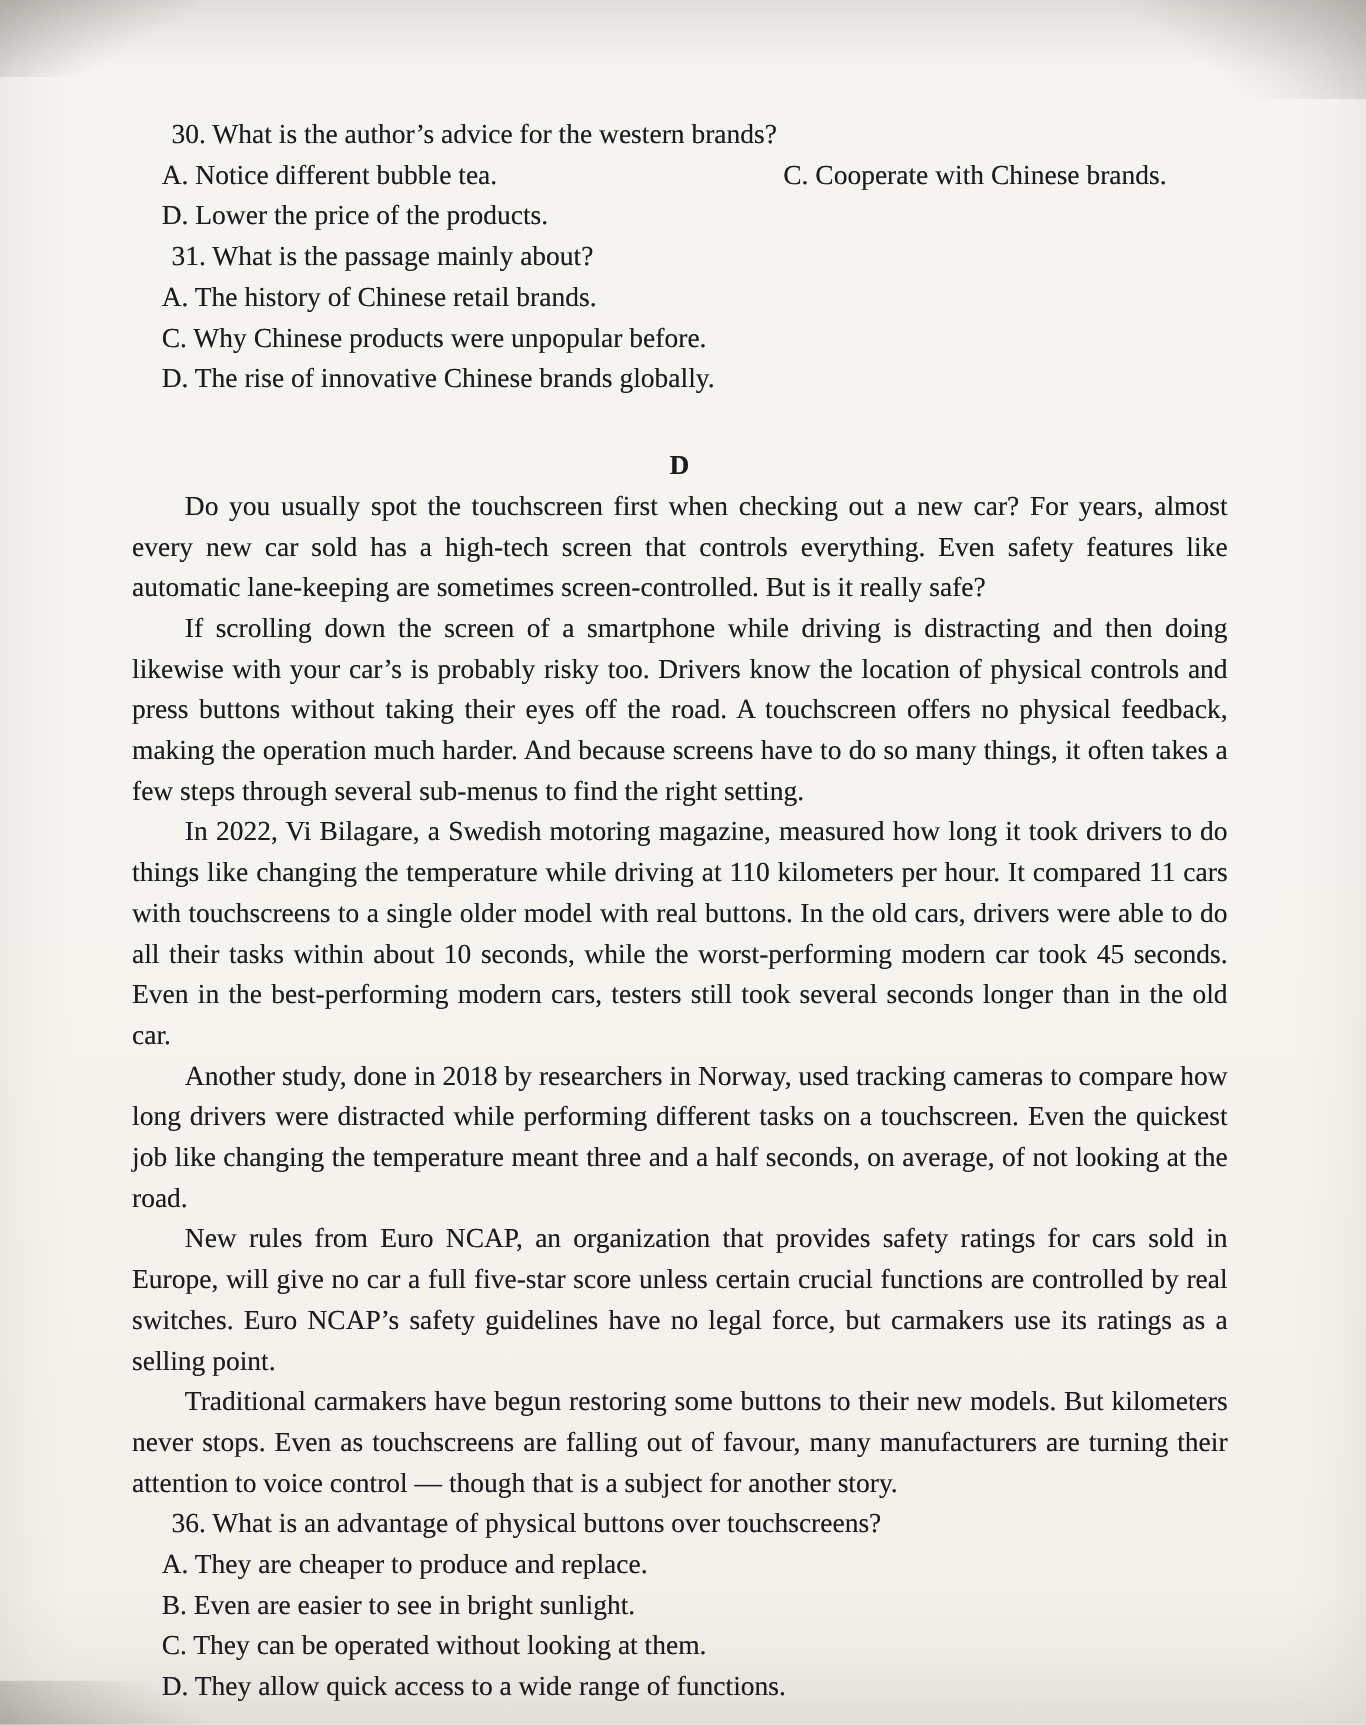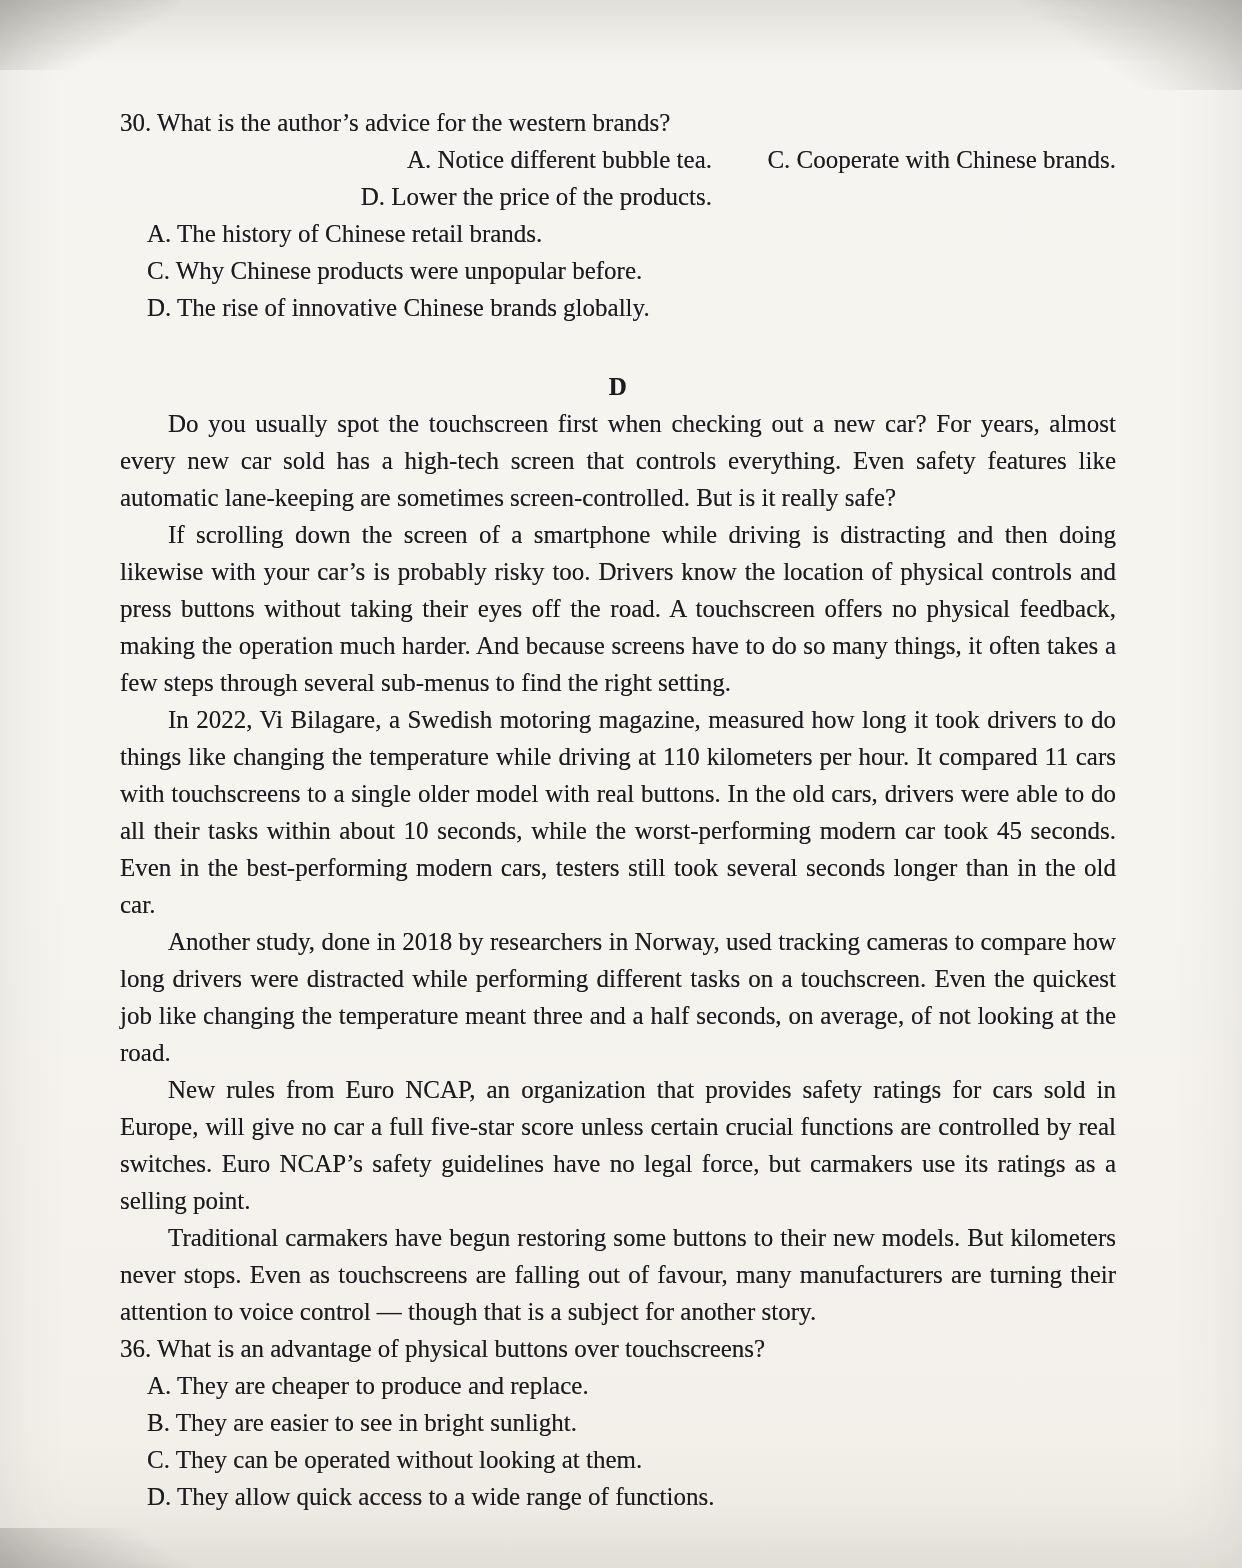--- a/index.html
+++ b/index.html
@@ -37,31 +37,31 @@
 
   .page {
     position: absolute; inset: 0; z-index: 1;
     padding: 104px 126px 0 120px;
     font-size: 25px;
     line-height: 37px;
     text-shadow: 0 0 0.5px rgba(25,25,28,0.55);
   }
 
   .stem-line { white-space: nowrap; }
-  .qnum { display: inline; }
+  .qnum { display: inline; margin-left: 36px; }
 
   .opts { padding-left: 27px; }
   .opts div { white-space: nowrap; }
 
   .opts-2col {
     padding-left: 27px;
     display: grid;
     grid-template-columns: 565px auto;
   }
-  .opts-2col div { white-space: nowrap; text-align: right; }
+  .opts-2col div { white-space: nowrap; }
 
   .section-heading {
     margin-top: 42px;
     text-align: center;
     font-weight: bold;
     letter-spacing: 0.5px;
   }
 
   .para {
     text-align: justify;
@@ -83,39 +83,40 @@
   <div class="q-block">
     <div class="stem-line"><span class="qnum">30.</span> <span>What is the author’s advice for the western brands?</span></div>
     <div class="opts-2col">
       <div>A. Notice different bubble tea.</div>
       <div>C. Cooperate with Chinese brands.</div>
       <div>D. Lower the price of the products.</div>
     </div>
   </div>
 
   <div class="q-block">
+    <div class="stem-line"><span class="qnum">31.</span> <span>What is the passage mainly about?</span></div>
     <div class="opts">
       <div>A. The history of Chinese retail brands.</div>
       <div>C. Why Chinese products were unpopular before.</div>
       <div>D. The rise of innovative Chinese brands globally.</div>
     </div>
   </div>
 
   <div class="section-heading">D</div>
 
   <p class="para">Do you usually spot the touchscreen first when checking out a new car? For years, almost every new car sold has a high-tech screen that controls everything. Even safety features like automatic lane-keeping are sometimes screen-controlled. But is it really safe?</p>
   <p class="para">If scrolling down the screen of a smartphone while driving is distracting and then doing likewise with your car’s is probably risky too. Drivers know the location of physical controls and press buttons without taking their eyes off the road. A touchscreen offers no physical feedback, making the operation much harder. And because screens have to do so many things, it often takes a few steps through several sub-menus to find the right setting.</p>
   <p class="para">In 2022, Vi Bilagare, a Swedish motoring magazine, measured how long it took drivers to do things like changing the temperature while driving at 110 kilometers per hour. It compared 11 cars with touchscreens to a single older model with real buttons. In the old cars, drivers were able to do all their tasks within about 10 seconds, while the worst-performing modern car took 45 seconds. Even in the best-performing modern cars, testers still took several seconds longer than in the old car.</p>
   <p class="para">Another study, done in 2018 by researchers in Norway, used tracking cameras to compare how long drivers were distracted while performing different tasks on a touchscreen. Even the quickest job like changing the temperature meant three and a half seconds, on average, of not looking at the road.</p>
   <p class="para">New rules from Euro NCAP, an organization that provides safety ratings for cars sold in Europe, will give no car a full five-star score unless certain crucial functions are controlled by real switches. Euro NCAP’s safety guidelines have no legal force, but carmakers use its ratings as a selling point.</p>
   <p class="para">Traditional carmakers have begun restoring some buttons to their new models. But kilometers never stops. Even as touchscreens are falling out of favour, many manufacturers are turning their attention to voice control — though that is a subject for another story.</p>
 
   <div class="q-block">
     <div class="stem-line"><span class="qnum">36.</span> <span>What is an advantage of physical buttons over touchscreens?</span></div>
     <div class="opts">
       <div>A. They are cheaper to produce and replace.</div>
-      <div>B. They are easier to see in bright sunlight.</div>
+      <div>B. Even are easier to see in bright sunlight.</div>
       <div>C. They can be operated without looking at them.</div>
       <div>D. They allow quick access to a wide range of functions.</div>
     </div>
   </div>
 
 </div>
 
 </body></html>

